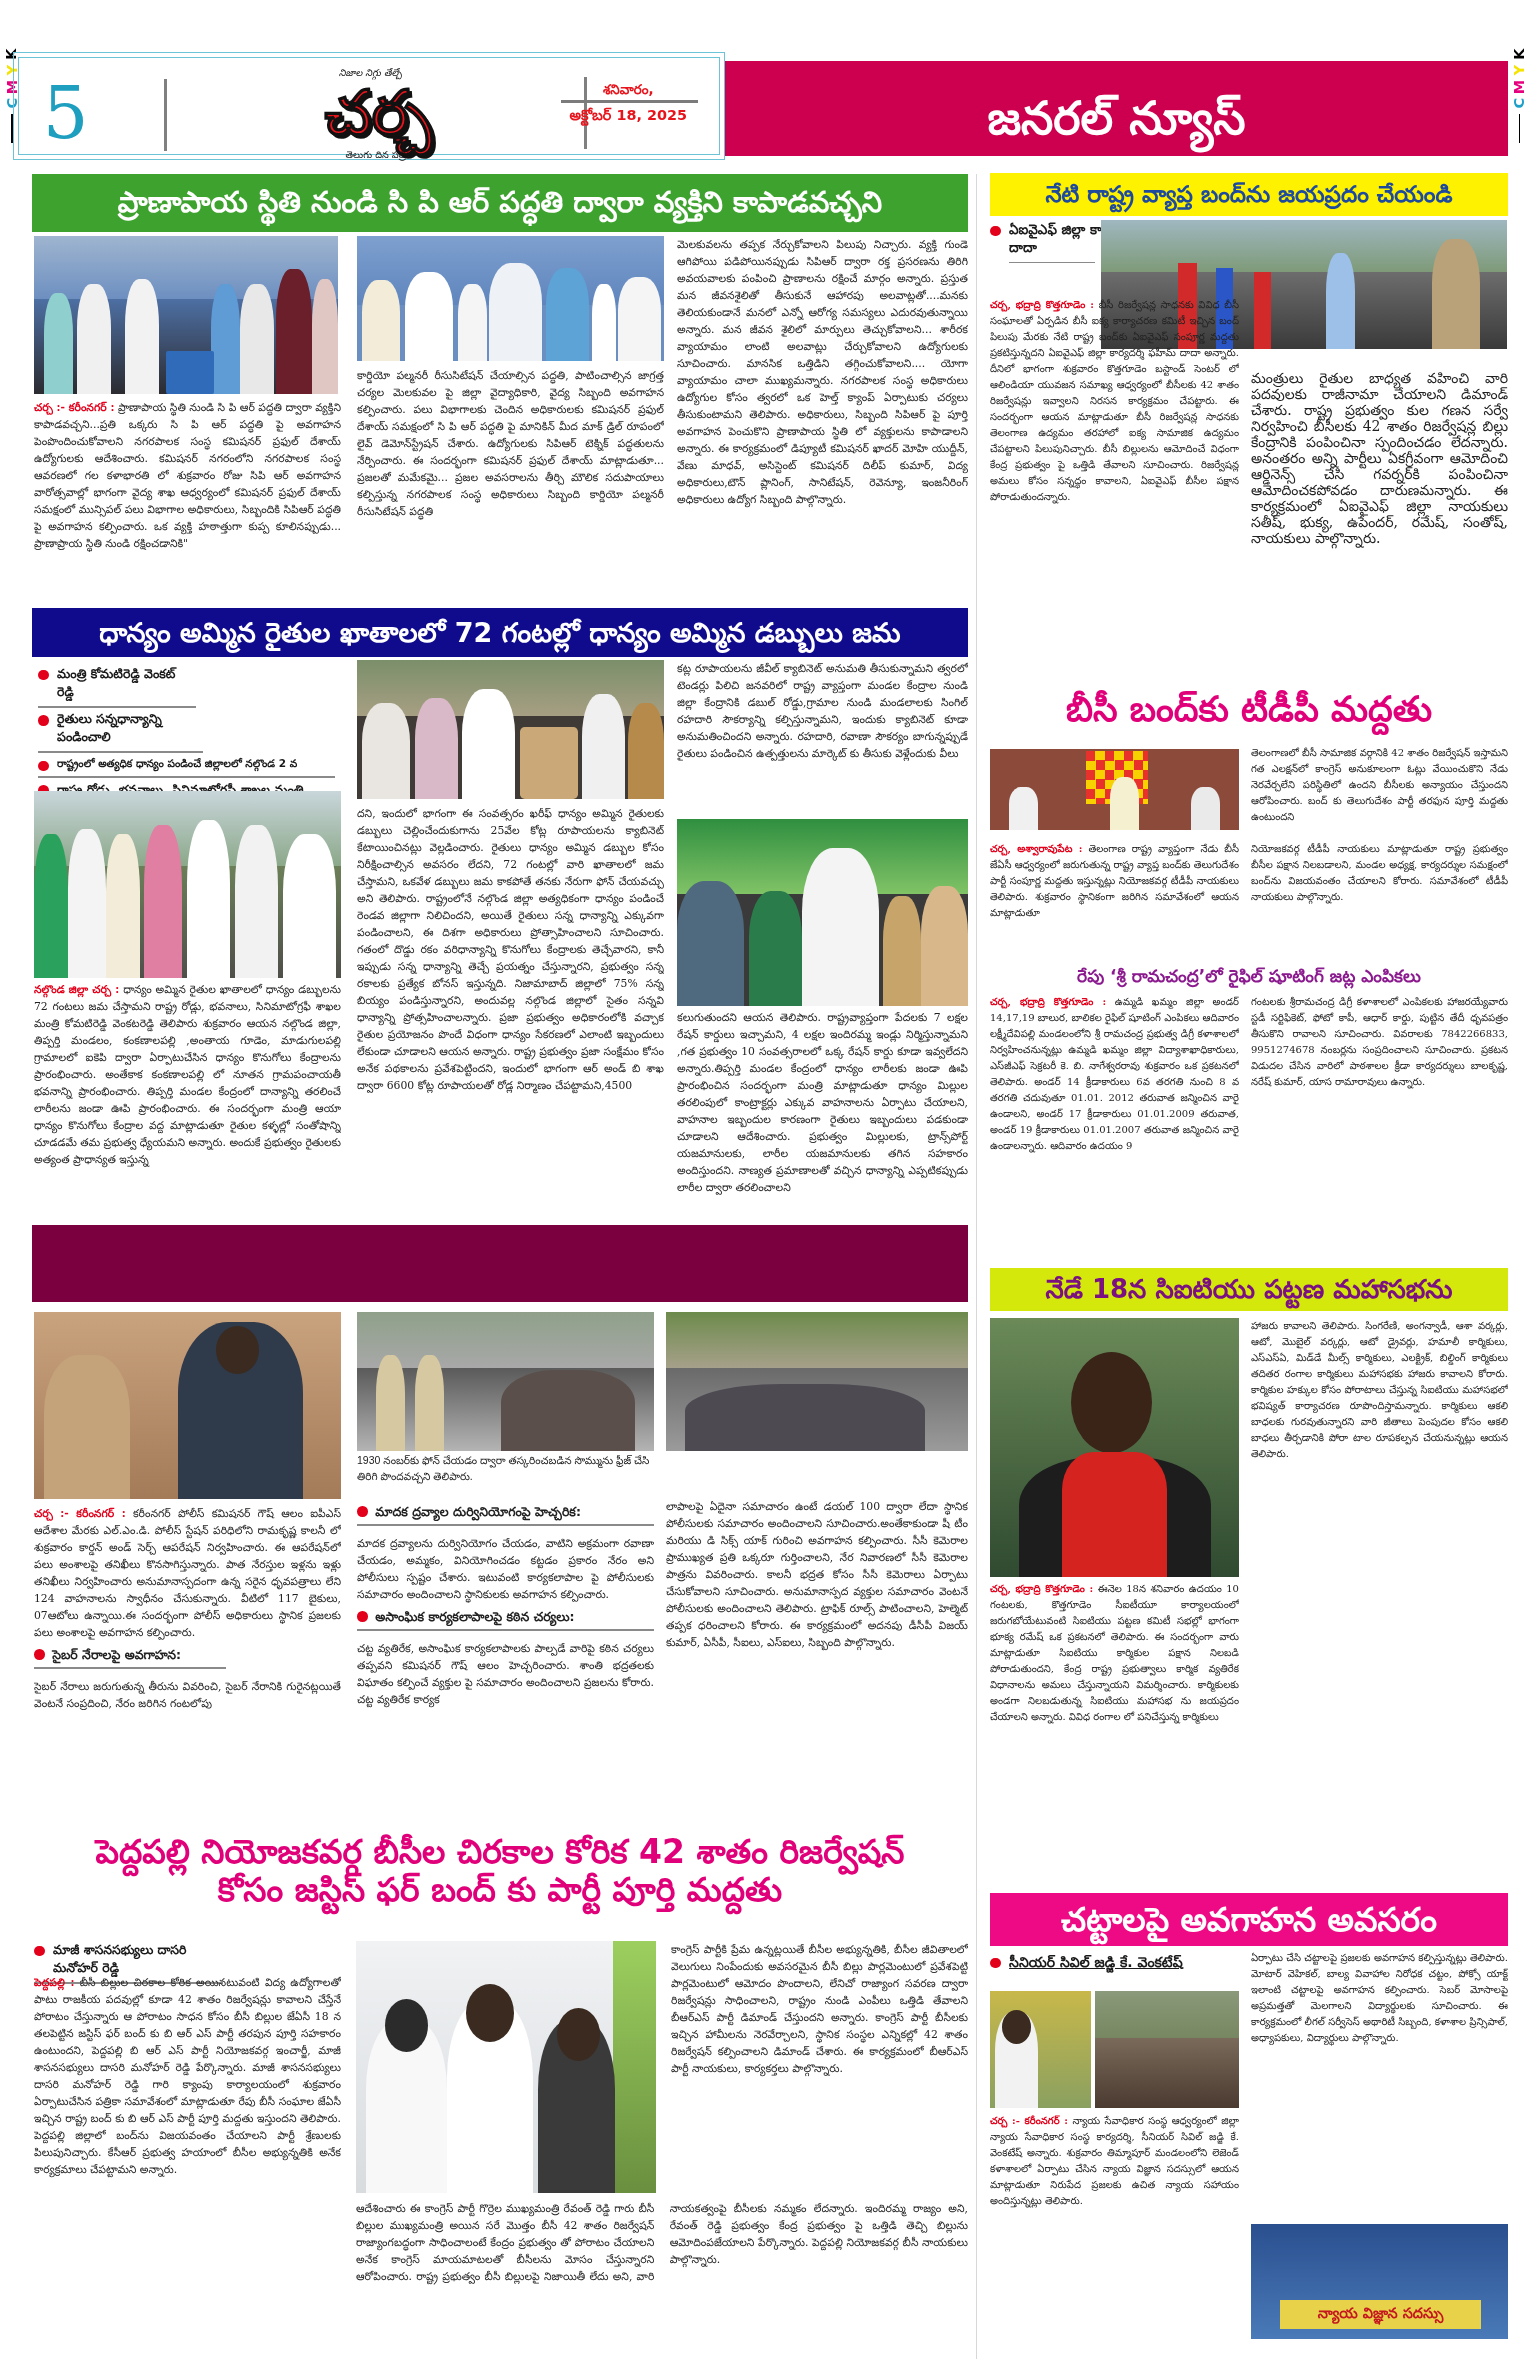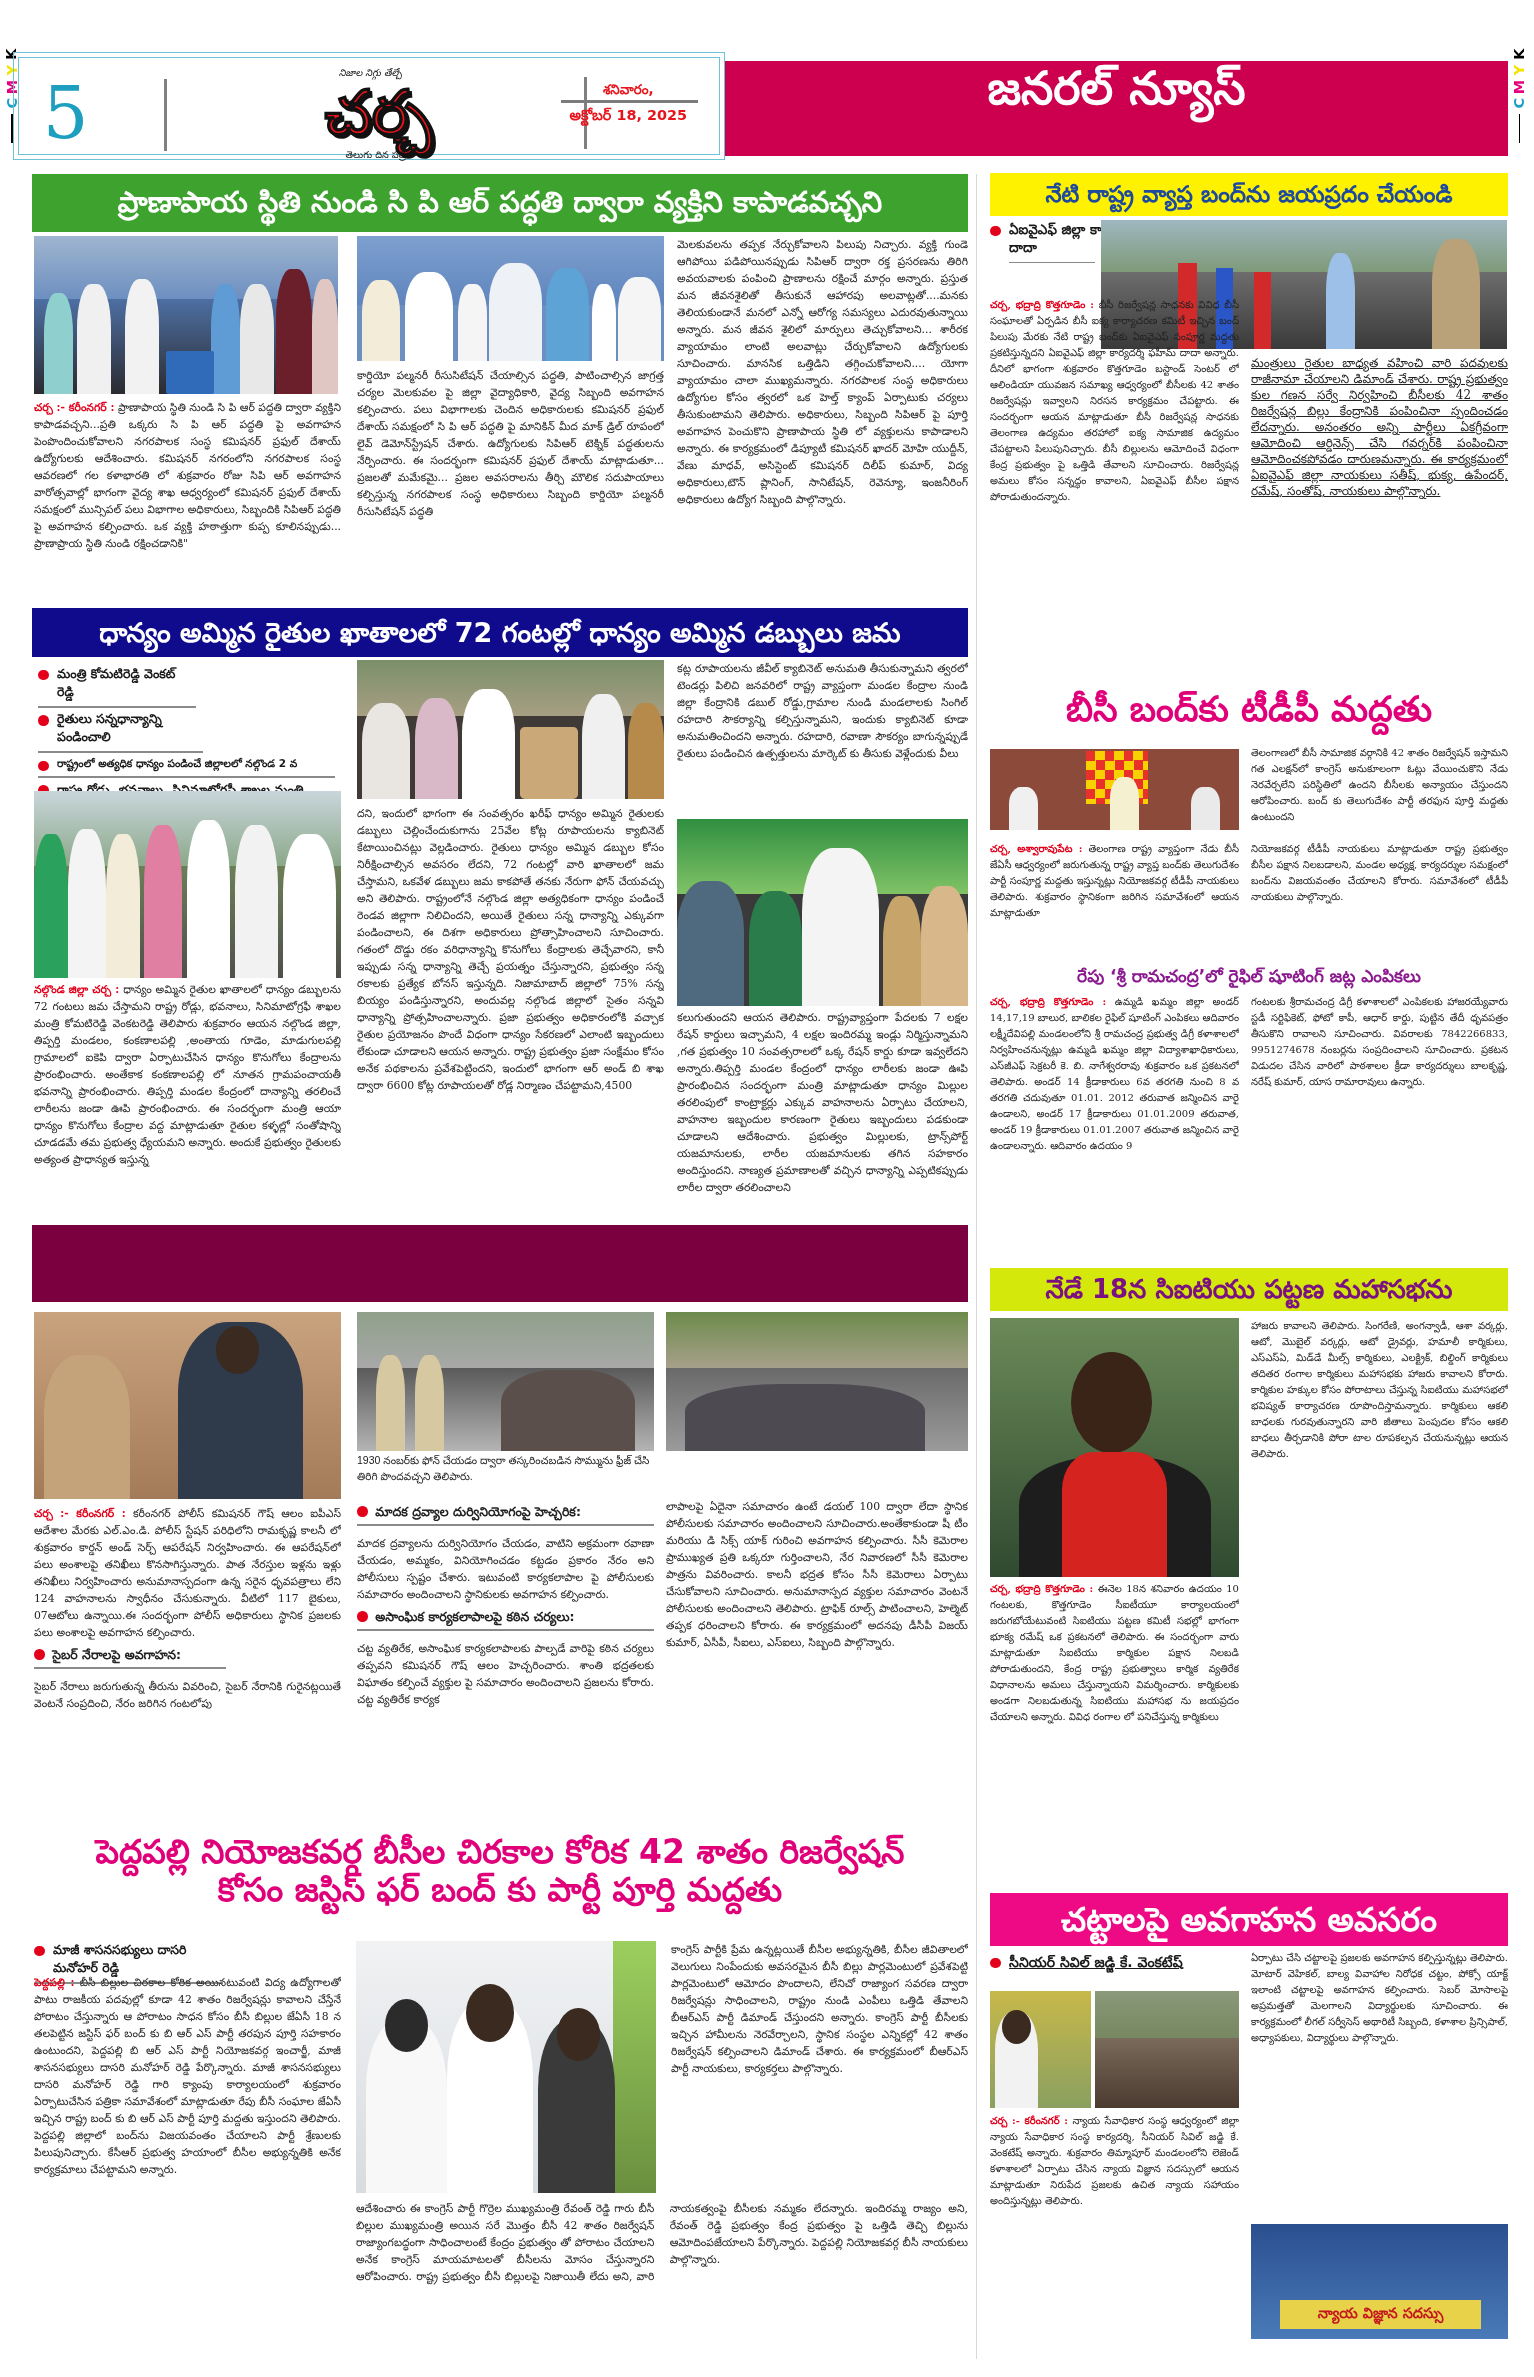--- a/index.html
+++ b/index.html
@@ -16,21 +16,21 @@
   .masthead-inner { position: absolute; left: 3.8px; top: 3.8px; right: 3.8px; bottom: 3.8px; border: 1.4px solid #6cc3d5; }
   .page-num { position: absolute; left: 24px; top: 19px; font-family: "DejaVu Serif", serif; font-size: 72px; color: #1f9fbf; line-height: 72px; }
   .vbar { position: absolute; width: 3.4px; background: #808080; }
   .logo-tag { position: absolute; left: 93px; top: 9.6px; width: 105px; text-align: center; font-size: 9.6px; font-style: italic; color: #111; }
   .logo { position: absolute; left: 77px; top: 21.6px; width: 153px; height: 67px; text-align: center; font-size: 62px; font-weight: bold; color: #e8141c; line-height: 67px; -webkit-text-stroke: 1.4px #111; text-shadow: 2.9px 2.9px 0 #111; }
   .logo-sub { position: absolute; left: 96px; top: 91px; width: 115px; text-align: center; font-size: 9.6px; color: #111; }
   .date-day { position: absolute; right: 19px; top: 24px; width: 144px; text-align: center; font-size: 13.4px; font-weight: bold; color: #e8141c; }
   .date-rule { position: absolute; right: 21.6px; top: 42px; width: 137px; height: 2.9px; background: #7b7b7b; }
   .date-full { position: absolute; right: 19px; top: 49px; width: 144px; text-align: center; font-size: 14.4px; font-weight: bold; color: #e8141c; }
 
-  .section-banner { position: absolute; left: 725px; top: 61px; width: 783px; height: 95px; background: #cc004f; display: flex; align-items: flex-start; justify-content: center; }
+  .section-banner { position: absolute; left: 725px; top: 61px; width: 783px; height: 95px; background: #cc004f; display: flex; align-items: flex-end; justify-content: center; }
   .section-banner span { color: #fff; font-size: 46px; font-weight: bold; font-family: "DejaVu Sans", sans-serif; }
 
   
   .hbar { position: absolute; display: flex; align-items: center; justify-content: center; text-align: center; font-weight: bold; font-family: "DejaVu Sans", sans-serif; line-height: 1.15; }
 
   
   .bullet { display: flex; align-items: flex-start; gap: 8.6px; font-size: 12.5px; font-weight: bold; padding: 3.8px 0; border-bottom: 2.4px solid #8a8a8a; }
   .bullet .dot { width: 10.5px; height: 10.5px; border-radius: 50%; background: #e3001b; flex: 0 0 10.5px; margin-top: 3.8px; }
   .bullet.nobar { border-bottom: none; }
 
@@ -293,21 +293,21 @@
   <div class="fig" style="left:77px; width:19px; height:86px; background:#d22a2a; border-radius:0;"></div>
   <div class="fig" style="left:115px; width:17px; height:81px; background:#2a56c8; border-radius:0;"></div>
   <div class="fig" style="left:153px; width:17px; height:77px; background:#d22a2a; border-radius:0;"></div>
   <div class="fig" style="left:225px; width:29px; height:96px; background:#9dc0e8;"></div>
   <div class="fig" style="left:331px; width:48px; height:110px; background:#b9a27a;"></div>
 </div>
 <div class="col" style="left:990px; top:297px; width:249px; height:383px; font-size:10px; line-height:16px;">
   <span class="dl">చర్చ, భద్రాద్రి కొత్తగూడెం :</span>
   <span>బీసీ రిజర్వేషన్ల సాధనకు వివిధ బీసీ సంఘాలతో ఏర్పడిన బీసీ ఐక్య కార్యాచరణ కమిటీ ఇచ్చిన బంద్ పిలుపు మేరకు నేటి రాష్ట్ర బంద్‌కు ఏఐవైఎఫ్ సంపూర్ణ మద్దతు ప్రకటిస్తున్నదని ఏఐవైఎఫ్ జిల్లా కార్యదర్శి ఫహీమ్ దాదా అన్నారు. దీనిలో భాగంగా శుక్రవారం కొత్తగూడెం బస్టాండ్ సెంటర్ లో ఆలిండియా యువజన సమాఖ్య ఆధ్వర్యంలో బీసీలకు 42 శాతం రిజర్వేషన్లు ఇవ్వాలని నిరసన కార్యక్రమం చేపట్టారు. ఈ సందర్భంగా ఆయన మాట్లాడుతూ బీసీ రిజర్వేషన్ల సాధనకు తెలంగాణ ఉద్యమం తరహాలో ఐక్య సామాజిక ఉద్యమం చేపట్టాలని పిలుపునిచ్చారు. బీసీ బిల్లులను ఆమోదించే విధంగా కేంద్ర ప్రభుత్వం పై ఒత్తిడి తేవాలని సూచించారు. రిజర్వేషన్ల అమలు కోసం సన్నద్ధం కావాలని, ఏఐవైఎఫ్ బీసీల పక్షాన పోరాడుతుందన్నారు.</span>
 </div>
-<div class="col" style="left:1251px; top:355px; width:257px; height:326px; font-size:12px; line-height:16px;text-decoration:underline;">
+<div class="col" style="left:1251px; top:370px; width:257px; height:326px; font-size:14px; line-height:16px;">
   <span>మంత్రులు రైతుల బాధ్యత వహించి వారి పదవులకు రాజీనామా చేయాలని డిమాండ్ చేశారు. రాష్ట్ర ప్రభుత్వం కుల గణన సర్వే నిర్వహించి బీసీలకు 42 శాతం రిజర్వేషన్ల బిల్లు కేంద్రానికి పంపించినా స్పందించడం లేదన్నారు. అనంతరం అన్ని పార్టీలు ఏకగ్రీవంగా ఆమోదించి ఆర్డినెన్స్ చేసి గవర్నర్‌కి పంపించినా ఆమోదించకపోవడం దారుణమన్నారు. ఈ కార్యక్రమంలో ఏఐవైఎఫ్ జిల్లా నాయకులు సతీష్, భుక్య, ఉపేందర్, రమేష్, సంతోష్, నాయకులు పాల్గొన్నారు.</span>
 </div>
 
 <div class="hbar" style="left:990px; top:685px; width:518px; height:48px; color:#e0007a; font-size:35px; background:#fff;">
   <span>బీసీ బంద్‌కు టీడీపీ మద్దతు</span>
 </div>
 <div class="photo" style="left:990px; top:749px; width:249px; height:81px; background:#7a3a30;">
   <div class="sky" style="background:#8c4a3a; height:100%;"></div>
   <div style="position:absolute; left:96px; top:2.4px; width:62px; height:53px; background:repeating-conic-gradient(#f7d100 0 25%, #e8312a 0 50%) 0 0/19px 19px;"></div>
   <div class="fig" style="left:19px; width:29px; height:43px; background:#f0f0f0;"></div>

